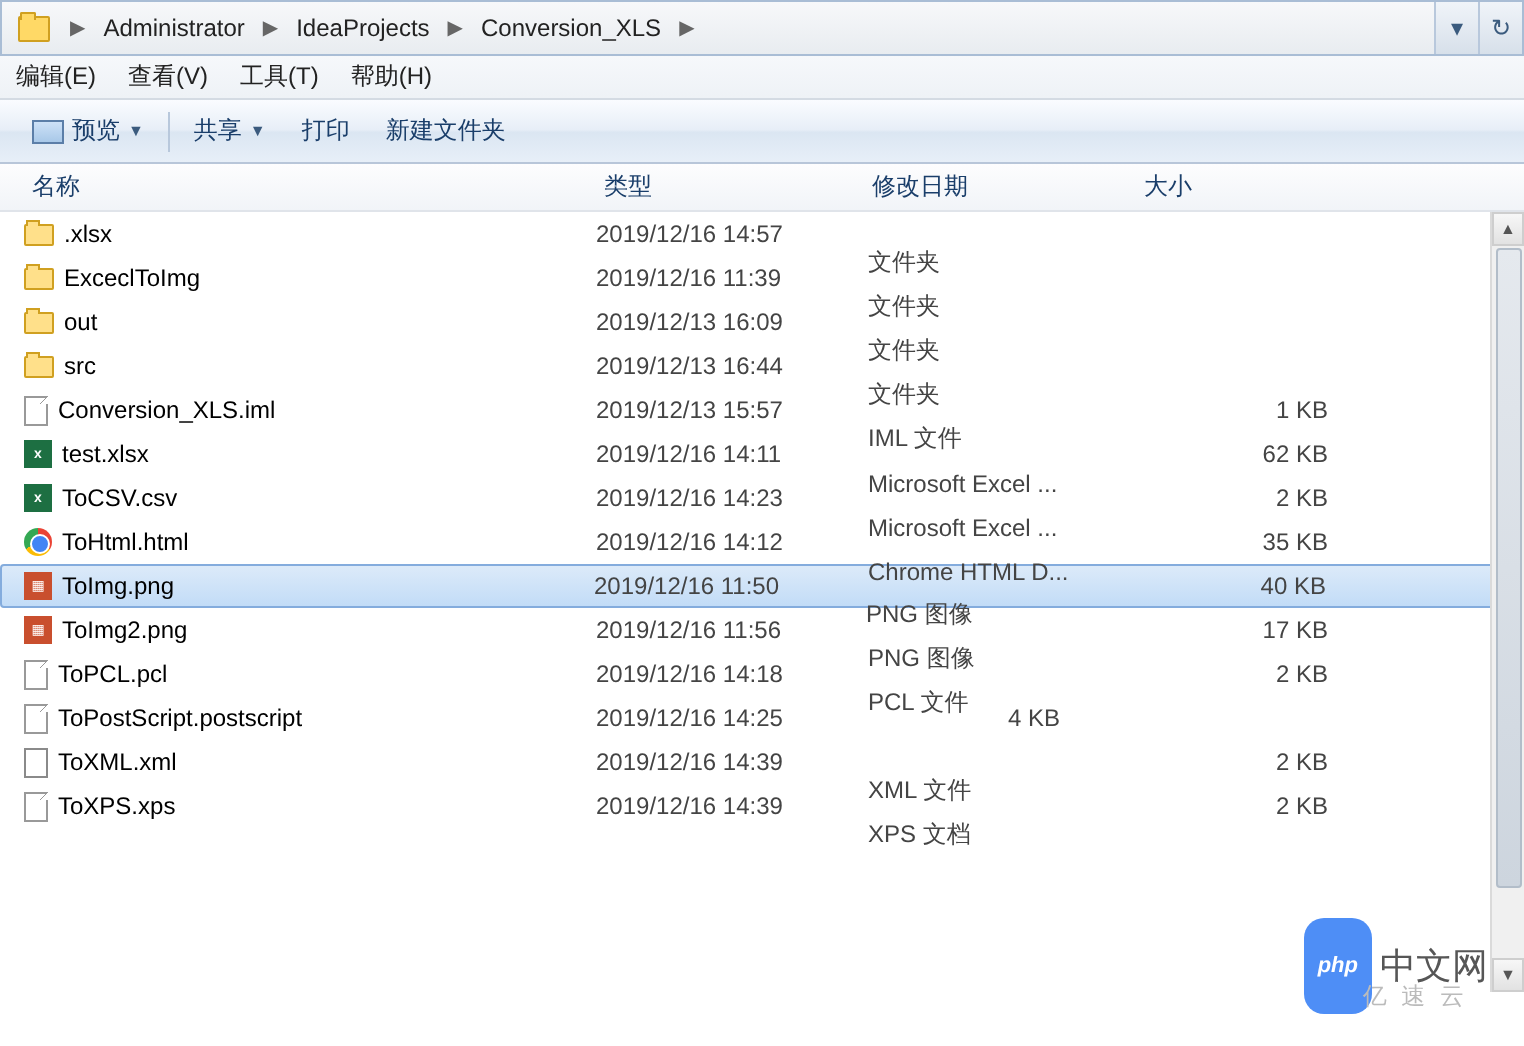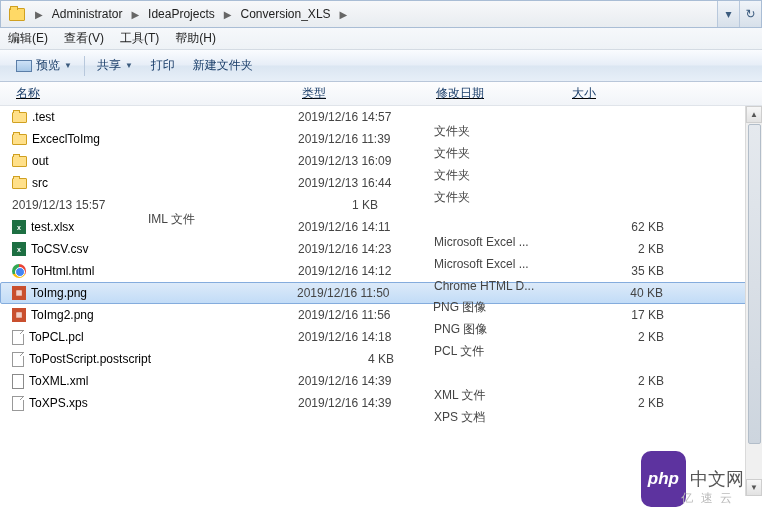--- a/index.html
+++ b/index.html
@@ -14,21 +14,21 @@
     .addr-btn { width: 22px; height: 26px; background: linear-gradient(#f0f4f9, #d7e0ea); border-left: 1px solid #b8c8dc; display: flex; align-items: center; justify-content: center; color: #3b5b7e; }
     
     .menu-bar { height: 22px; background: linear-gradient(#f6f8fb, #eef2f6); border-bottom: 1px solid #d4dbe3; padding-left: 0; display: flex; align-items: center; text-align: center; }
     .menu-item { padding: 2px 8px; color: #222; }
     
     .toolbar { height: 32px; background: linear-gradient(#fafcff 0%, #e7eef7 48%, #dbe6f2 52%, #e7eff8 100%); border-bottom: 1px solid #b8c6d9; padding-left: 8px; display: flex; align-items: center; gap: 2px; }
     .tool-btn { padding: 4px 8px; color: #1a3e6a; display: flex; align-items: center; gap: 4px; border-radius: 2px; }
     .dd-arrow { font-size: 8px; color: #3b5b7e; }
     .tool-sep { width: 1px; height: 20px; background: #b8c8dc; margin: 0 2px; }
     
-    .header-row { height: 24px; display: flex; background: linear-gradient(#fdfdfe, #f1f4f8); border-bottom: 1px solid #e0e4ea; padding-left: 12px; text-decoration: underline; }
+    .header-row { height: 24px; display: flex; background: linear-gradient(#fdfdfe, #f1f4f8); border-bottom: 1px solid #e0e4ea; padding-left: 12px; }
     .header-cell { display: flex; align-items: center; color: #1a3e6a; padding-left: 4px; border-right: 1px solid transparent; }
     .h-name { width: 286px; }
     .h-date { width: 136px; }
     .h-type { width: 134px; }
     .h-size { width: 110px; text-align: right; justify-content: flex-start; }
     
     .file-list { height: 390px; overflow: hidden; }
     .file-row { height: 22px; display: flex; align-items: center; padding-left: 12px; }
     .file-row.selected { background: linear-gradient(#dceaf9, #c2dcf7); border: 1px solid #84acdd; border-radius: 2px; padding-left: 11px; }
     .c-name { width: 286px; display: flex; align-items: center; gap: 5px; }
@@ -43,21 +43,21 @@
     .ico-folder::before { content: ''; position: absolute; top: -3px; left: 0; width: 5px; height: 2px; background: #ffe08a; border: 1px solid #d0a020; border-bottom: none; }
     .ico-file { background: #fff; border: 1px solid #999; width: 12px; height: 15px; position: relative; }
     .ico-file::before { content: ''; position: absolute; top: -1px; right: -1px; width: 4px; height: 4px; background: linear-gradient(135deg, transparent 48%, #999 50%, #fff 52%); }
     .ico-xls { background: #1d6f42; color: #fff; width: 14px; height: 14px; font-size: 7px; font-weight: bold; display: inline-flex; align-items: center; justify-content: center; }
     .ico-chrome { position: relative; width: 14px; height: 14px; border-radius: 50%; background: conic-gradient(#ea4335 0 120deg, #fbbc05 120deg 240deg, #34a853 240deg 360deg); }
     .ico-chrome::after { content: ''; position: absolute; top: 3px; left: 3px; width: 8px; height: 8px; border-radius: 50%; background: #4285f4; border: 1px solid #fff; }
     .ico-png { background: #c94f2e; color: #fff; width: 14px; height: 14px; font-size: 7px; display: inline-flex; align-items: center; justify-content: center; }
     .ico-xml { background: #fff; border: 1px solid #8a8a8a; width: 12px; height: 15px; }
     
     .watermark { position: absolute; right: 18px; bottom: 16px; display: flex; align-items: center; gap: 4px; opacity: .9; }
-    .wm-pill { background: #4c1d95; color: #fff; padding: 18px 7px; border-radius: 10px; font-size: 17px; font-weight: bold; font-style: italic; }
+    .wm-pill { background: #3b82f6; color: #fff; padding: 18px 7px; border-radius: 10px; font-size: 11px; font-weight: bold; font-style: italic; }
     .wm-text { color: #444; font-size: 18px; }
     .watermark2 { position: absolute; right: 28px; bottom: 16px; color: #bbb; font-size: 12px; letter-spacing: 2px; }
     
     .preview-icon { width: 16px; height: 12px; border: 1px solid #5b7ea8; background: linear-gradient(#cde1f7,#a8c8e8); display: inline-block; }
     
     .scrollbar-v { position: absolute; right: 0; top: 106px; width: 17px; height: 390px; background: #f0f0f0; border-left: 1px solid #dadada; }
     .sb-arrow { height: 17px; background: linear-gradient(#f7f7f7, #e2e2e2); border: 1px solid #cecece; display: flex; align-items: center; justify-content: center; font-size: 8px; color: #555; }
     .sb-thumb { position: absolute; left: 2px; width: 13px; top: 18px; height: 320px; background: linear-gradient(#e5e9ee,#cdd5de); border: 1px solid #b2bdc9; border-radius: 2px;}
   </style>
 </head>
@@ -108,21 +108,21 @@
   <div class="header-cell h-name">名称</div>
   <div class="header-cell h-type">类型</div>
   <div class="header-cell h-date">修改日期</div>
   <div class="header-cell h-size">大小</div>
 </div>
 
 <div class="file-list" id="file-list">
     <div class="file-row">
       <div class="c-name">
         <span class="ico ico-folder"></span>
-        <span>.test</span>
+        <span>.xlsx</span>
       </div>
       <div class="c-date">2019/12/16 14:57</div>
       <div class="c-type">文件夹</div>
       <div class="c-size"></div>
     </div>
     <div class="file-row">
       <div class="c-name">
         <span class="ico ico-folder"></span>
         <span>ExceclToImg</span>
       </div>
@@ -142,20 +142,24 @@
     <div class="file-row">
       <div class="c-name">
         <span class="ico ico-folder"></span>
         <span>src</span>
       </div>
       <div class="c-date">2019/12/13 16:44</div>
       <div class="c-type">文件夹</div>
       <div class="c-size"></div>
     </div>
     <div class="file-row">
+      <div class="c-name">
+        <span class="ico ico-file"></span>
+        <span>Conversion_XLS.iml</span>
+      </div>
       <div class="c-date">2019/12/13 15:57</div>
       <div class="c-type">IML 文件</div>
       <div class="c-size">1 KB</div>
     </div>
     <div class="file-row">
       <div class="c-name">
         <span class="ico ico-xls">x</span>
         <span>test.xlsx</span>
       </div>
       <div class="c-date">2019/12/16 14:11</div>
@@ -205,20 +209,21 @@
       </div>
       <div class="c-date">2019/12/16 14:18</div>
       <div class="c-type">PCL 文件</div>
       <div class="c-size">2 KB</div>
     </div>
     <div class="file-row">
       <div class="c-name">
         <span class="ico ico-file"></span>
         <span>ToPostScript.postscript</span>
       </div>
+      <div class="c-date">2019/12/16 14:25</div>
       <div class="c-size">4 KB</div>
     </div>
     <div class="file-row">
       <div class="c-name">
         <span class="ico ico-xml"></span>
         <span>ToXML.xml</span>
       </div>
       <div class="c-date">2019/12/16 14:39</div>
       <div class="c-type">XML 文件</div>
       <div class="c-size">2 KB</div>

